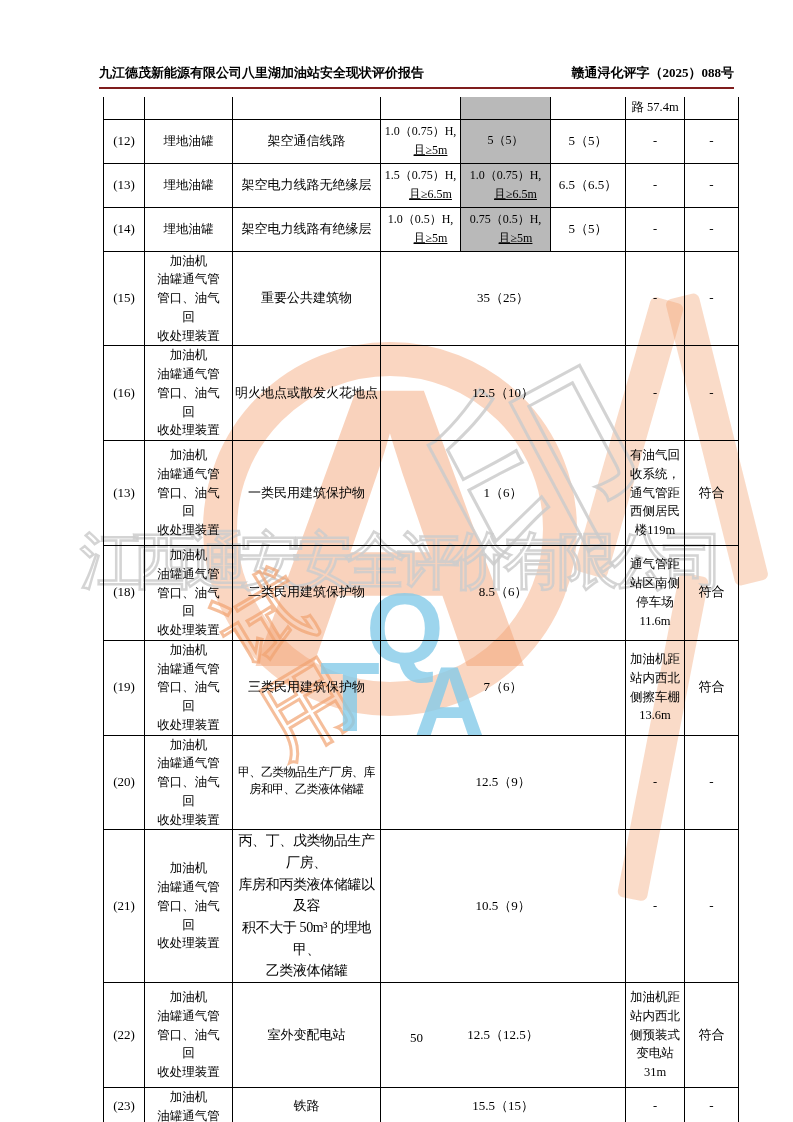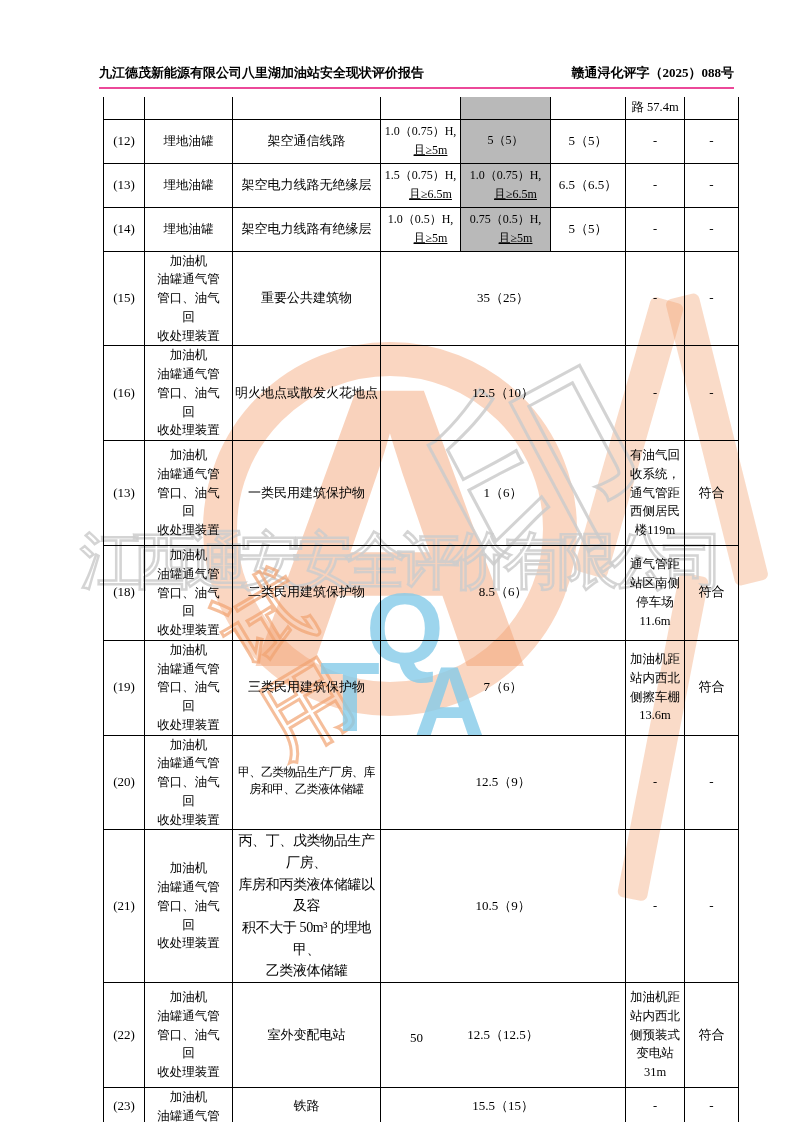--- a/index.html
+++ b/index.html
@@ -45,21 +45,21 @@
   .wm-shi { left:220px; top:574px; font-size:90px; transform:rotate(-31deg);
     color:transparent; -webkit-text-stroke:3px rgba(241,163,113,.7); }
   .wm-yong { left:262px; top:664px; font-size:90px; transform:rotate(-31deg);
     color:transparent; -webkit-text-stroke:3px rgba(241,163,113,.7); }
   
   .content { position:absolute; inset:0; z-index:2; }
   .hdr {
     position:absolute; left:99px; top:64px; width:635px;
     display:flex; justify-content:space-between; align-items:flex-end;
     font-size:13px; font-weight:bold; padding-bottom:5px;
-    border-bottom:2px solid #ec4899; white-space:nowrap;
+    border-bottom:2px solid #7f1d1d; white-space:nowrap;
   }
   table.dist {
     position:absolute; left:103px; top:97px; width:635px;
     border-collapse:collapse; table-layout:fixed; font-size:13px;
   }
   td { border:1px solid #000; text-align:center; vertical-align:middle;
        padding:0 2px; line-height:1.45; overflow:hidden; }
   tr.first td { border-top:none; }
   .gray { background:#b9b9b9; }
   .pl { white-space:pre-line; }

